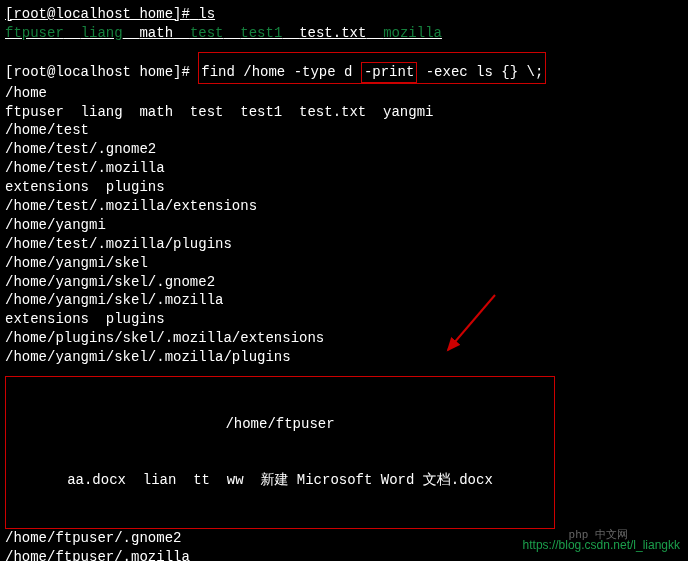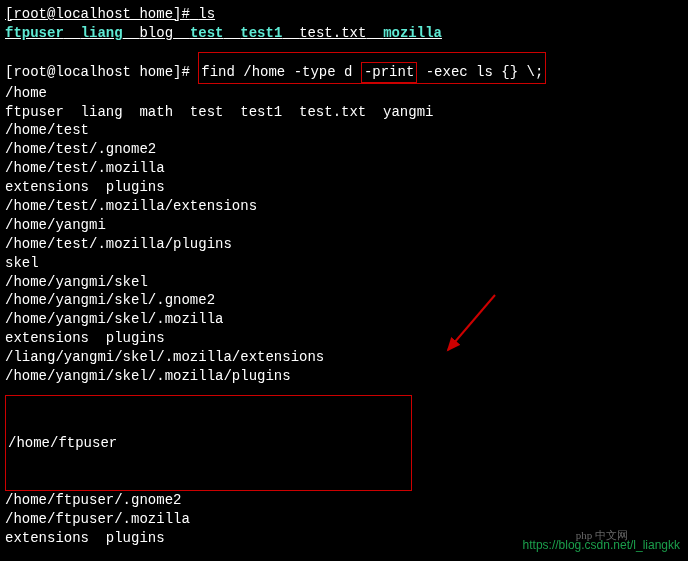--- a/index.html
+++ b/index.html
@@ -16,22 +16,22 @@
       padding: 5px;
       width: 688px;
       height: 561px;
       position: relative;
       overflow: hidden;
     }
     .line {
       white-space: pre;
     }
     .cyan {
-      color: #5eead4;
-      font-weight: bold;
+      color: #15803d;
+      font-weight: normal;
     }
     .box-red {
       border: 1px solid #cc0000;
       display: inline-block;
       padding: 0 2px;
       margin-top: 9px;
     }
     .underline {
       text-decoration: underline;
     }
@@ -51,52 +51,52 @@
       font-family: Arial, sans-serif;
       padding-left: 12px;
     }
     .watermark-logo {
       position: absolute;
       bottom: 18px;
       right: 60px;
       color: #aaa;
       font-size: 11px;
       opacity: 0.6;
-      font-family: Liberation Serif, serif;
+      font-family: Liberation Mono, monospace;
     }
   </style>
 </head>
 <body>
 
 <div>
 
   <div class="line"><span class="underline"><span>[root@localhost home]#</span> <span>ls</span></span></div>
 
-  <div class="line"><span class="underline"><span class="cyan">ftpuser</span>  <span class="cyan">liang</span>  <span>blog</span>  <span class="cyan">test</span>  <span class="cyan">test1</span>  <span>test.txt</span>  <span class="cyan">mozilla</span></span></div>
+  <div class="line"><span class="underline"><span class="cyan">ftpuser</span>  <span class="cyan">liang</span>  <span>math</span>  <span class="cyan">test</span>  <span class="cyan">test1</span>  <span>test.txt</span>  <span class="cyan">mozilla</span></span></div>
 
   <div class="line"><span>[root@localhost home]#</span> <span class="box-red"><span>find /home -type d </span><span class="box-red">-print</span><span> -exec ls {} \;</span></span></div>
 
   <div class="line">/home</div>
   <div class="line">ftpuser  liang  math  test  test1  test.txt  yangmi</div>
   <div class="line">/home/test</div>
   <div class="line">/home/test/.gnome2</div>
   <div class="line">/home/test/.mozilla</div>
   <div class="line">extensions  plugins</div>
   <div class="line">/home/test/.mozilla/extensions</div>
   <div class="line">/home/yangmi</div>
   <div class="line">/home/test/.mozilla/plugins</div>
-  <div class="line">skel</div>
   <div class="line">/home/yangmi/skel</div>
   <div class="line">/home/yangmi/skel/.gnome2</div>
   <div class="line">/home/yangmi/skel/.mozilla</div>
   <div class="line">extensions  plugins</div>
-  <div class="line">/liang/yangmi/skel/.mozilla/extensions</div>
+  <div class="line">/home/plugins/skel/.mozilla/extensions</div>
   <div class="line">/home/yangmi/skel/.mozilla/plugins</div>
-  <div class="line box-red" style="display:block;width:407px;">
+  <div class="line box-red" style="display:block;width:550px;text-align:center;">
     <div class="line">/home/ftpuser</div>
+    <div class="line">aa.docx  lian  tt  ww  新建 Microsoft Word 文档.docx</div>
   </div>
   <div class="line">/home/ftpuser/.gnome2</div>
   <div class="line">/home/ftpuser/.mozilla</div>
   <div class="line">extensions  plugins</div>
 
 </div>
 
 <svg class="arrow" width="60" height="70">
   <defs>
     <marker id="ah" markerWidth="8" markerHeight="8" refX="6" refY="3" orient="auto">

